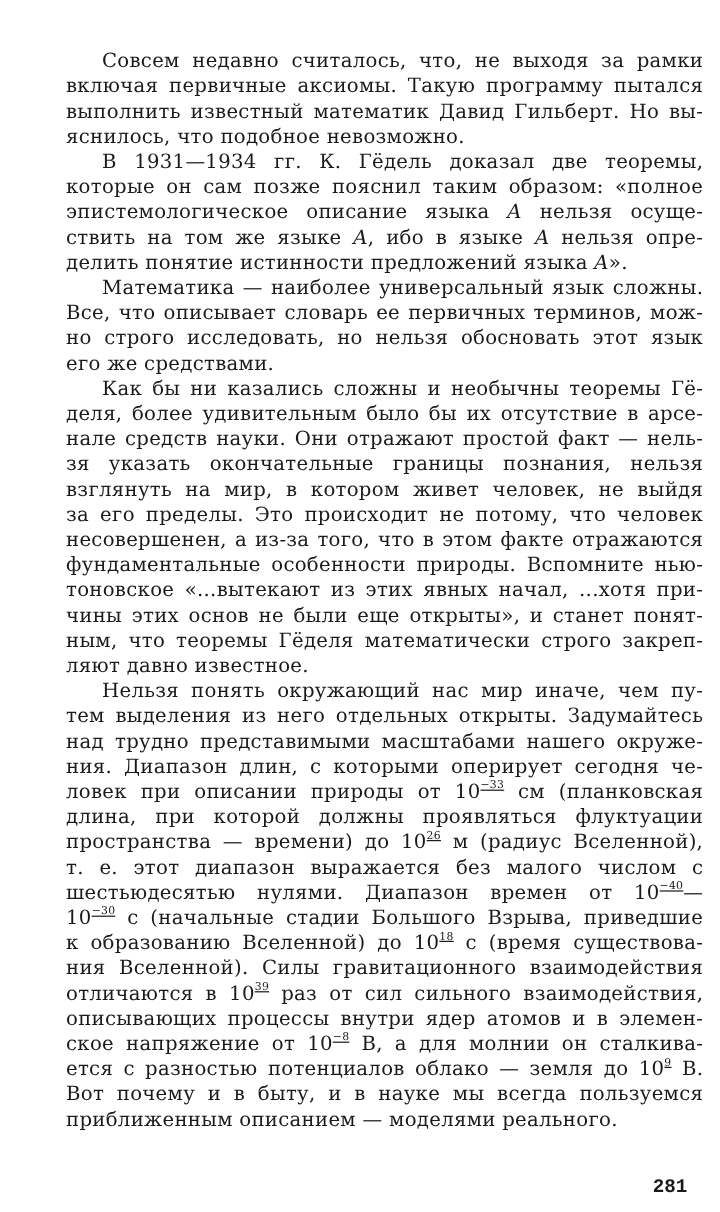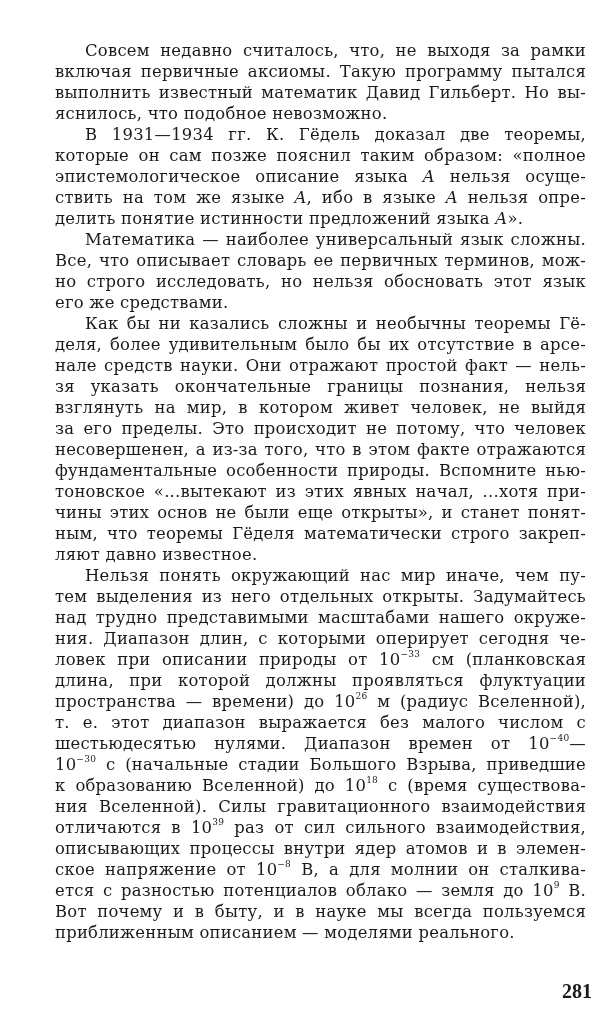--- a/index.html
+++ b/index.html
@@ -9,25 +9,25 @@
     font-family: "DejaVu Serif", serif;
     font-size: 16.4px;
     line-height: 21px;
     color: #1a1a1a;
     letter-spacing: 0.25px;
     margin-left: 20px;
   }
   .line { display: block; white-space: nowrap; text-align: justify; text-align-last: justify; height: 21px; }
   .line.last { text-align-last: left; }
   .line.indent { padding-left: 30px; }
-  sup { font-size: 9px; line-height: 0; position: relative; top: -2px; vertical-align: super; }
+  sup { font-size: 9px; line-height: 0; position: relative; top: -2px; vertical-align: super; text-decoration: underline; }
   .para { margin: 0; }
   .page-number {
-    position: absolute; left: 562px; top: 980px;
-    font-family: Liberation Serif, serif; font-size: 20px; color: #1a1a1a;
+    position: absolute; left: 544px; top: 980px;
+    font-family: Liberation Mono, monospace; font-size: 16px; color: #1a1a1a;
     font-weight: bold;
   }
 </style>
 </head>
 <body>
 
 <div class="page" id="page-body">
     <div class="para">
       <span class="line indent">Совсем недавно считалось, что, не выходя за рамки</span>
       <span class="line">включая первичные аксиомы. Такую программу пытался</span>

